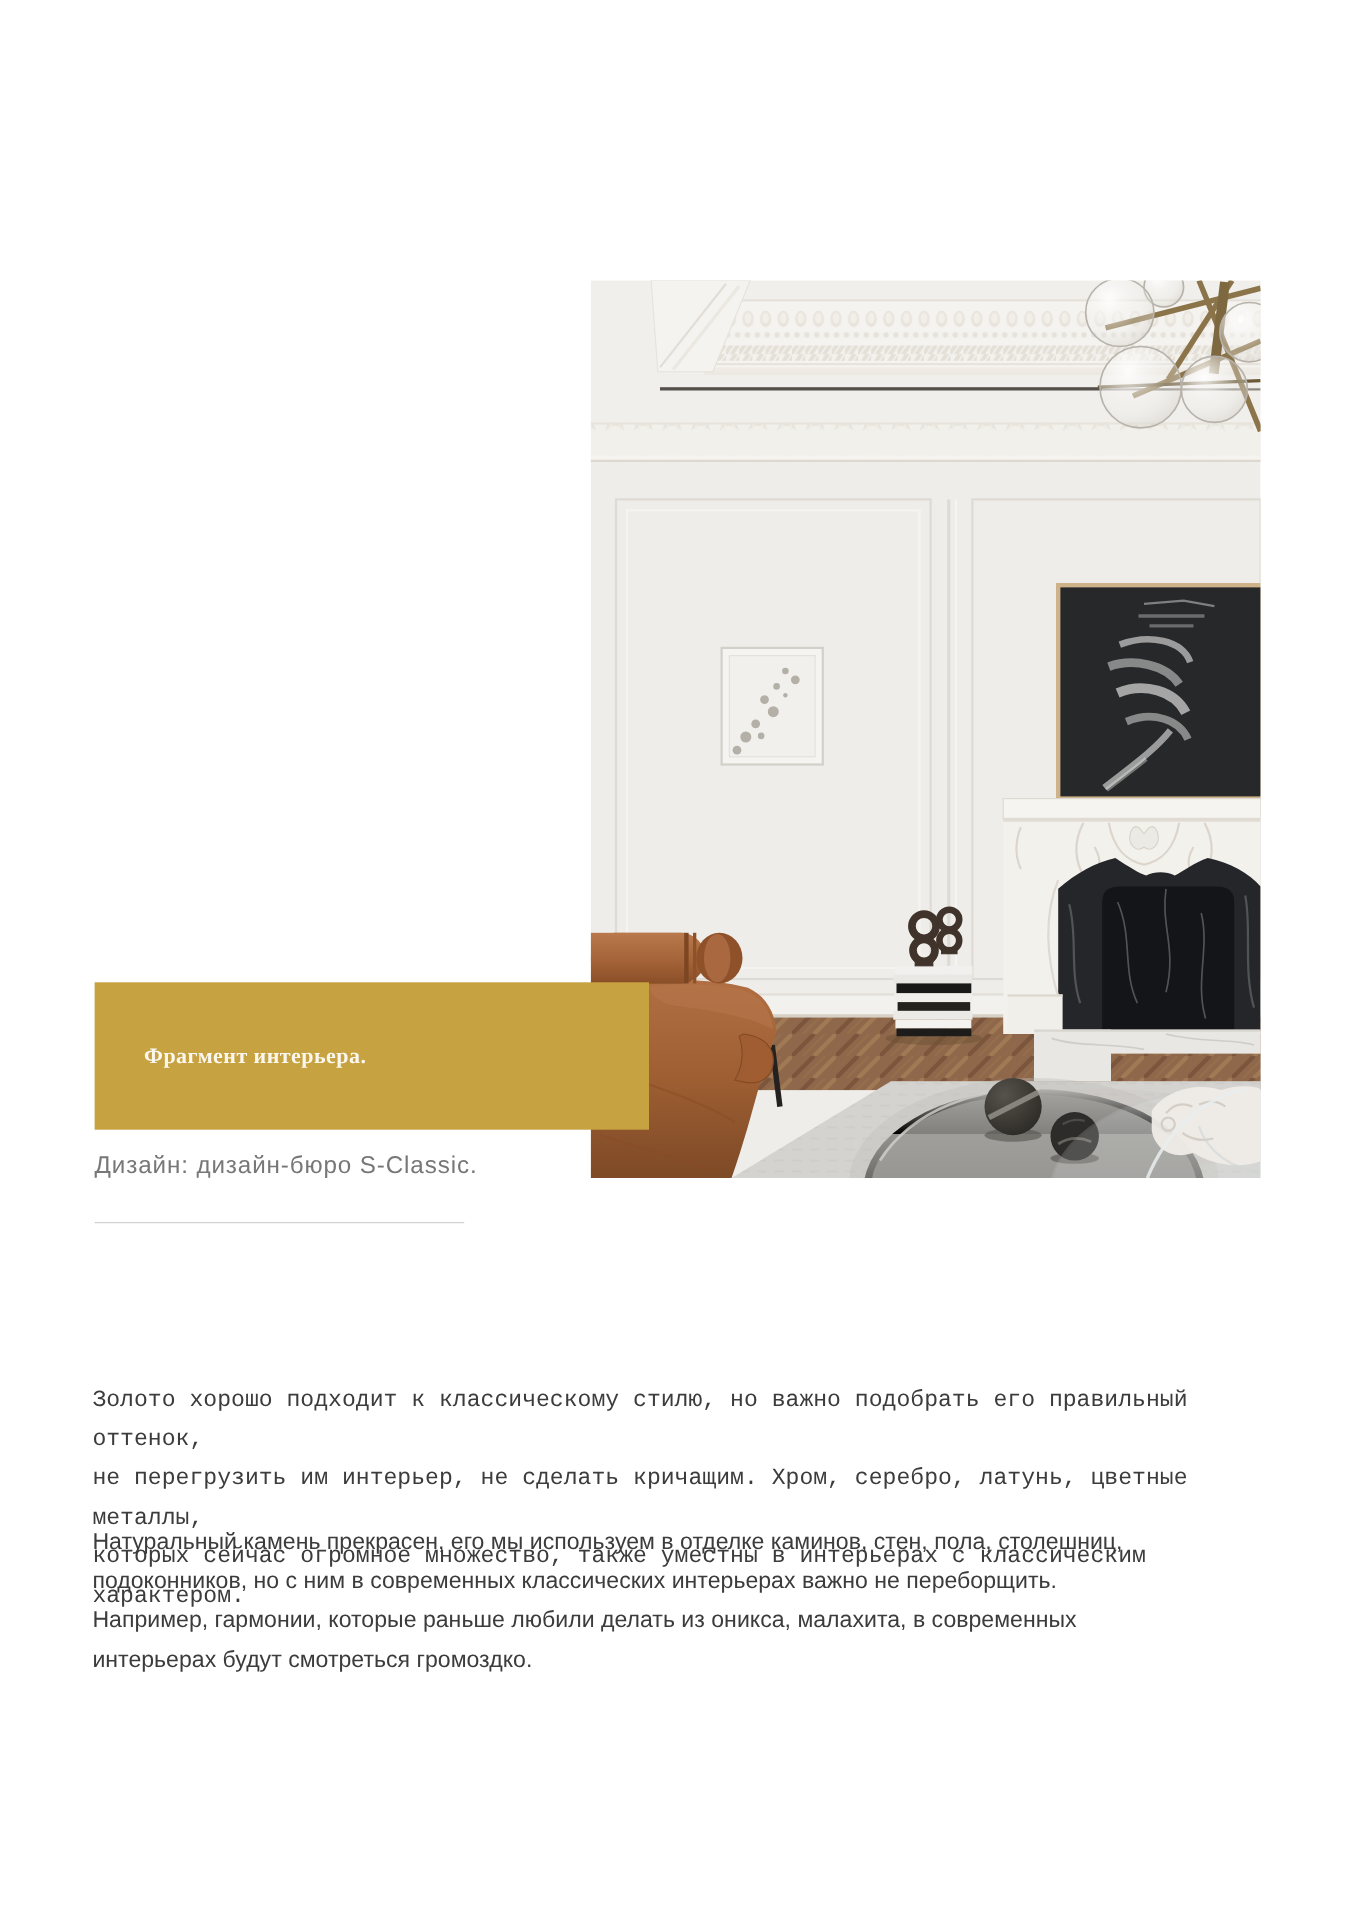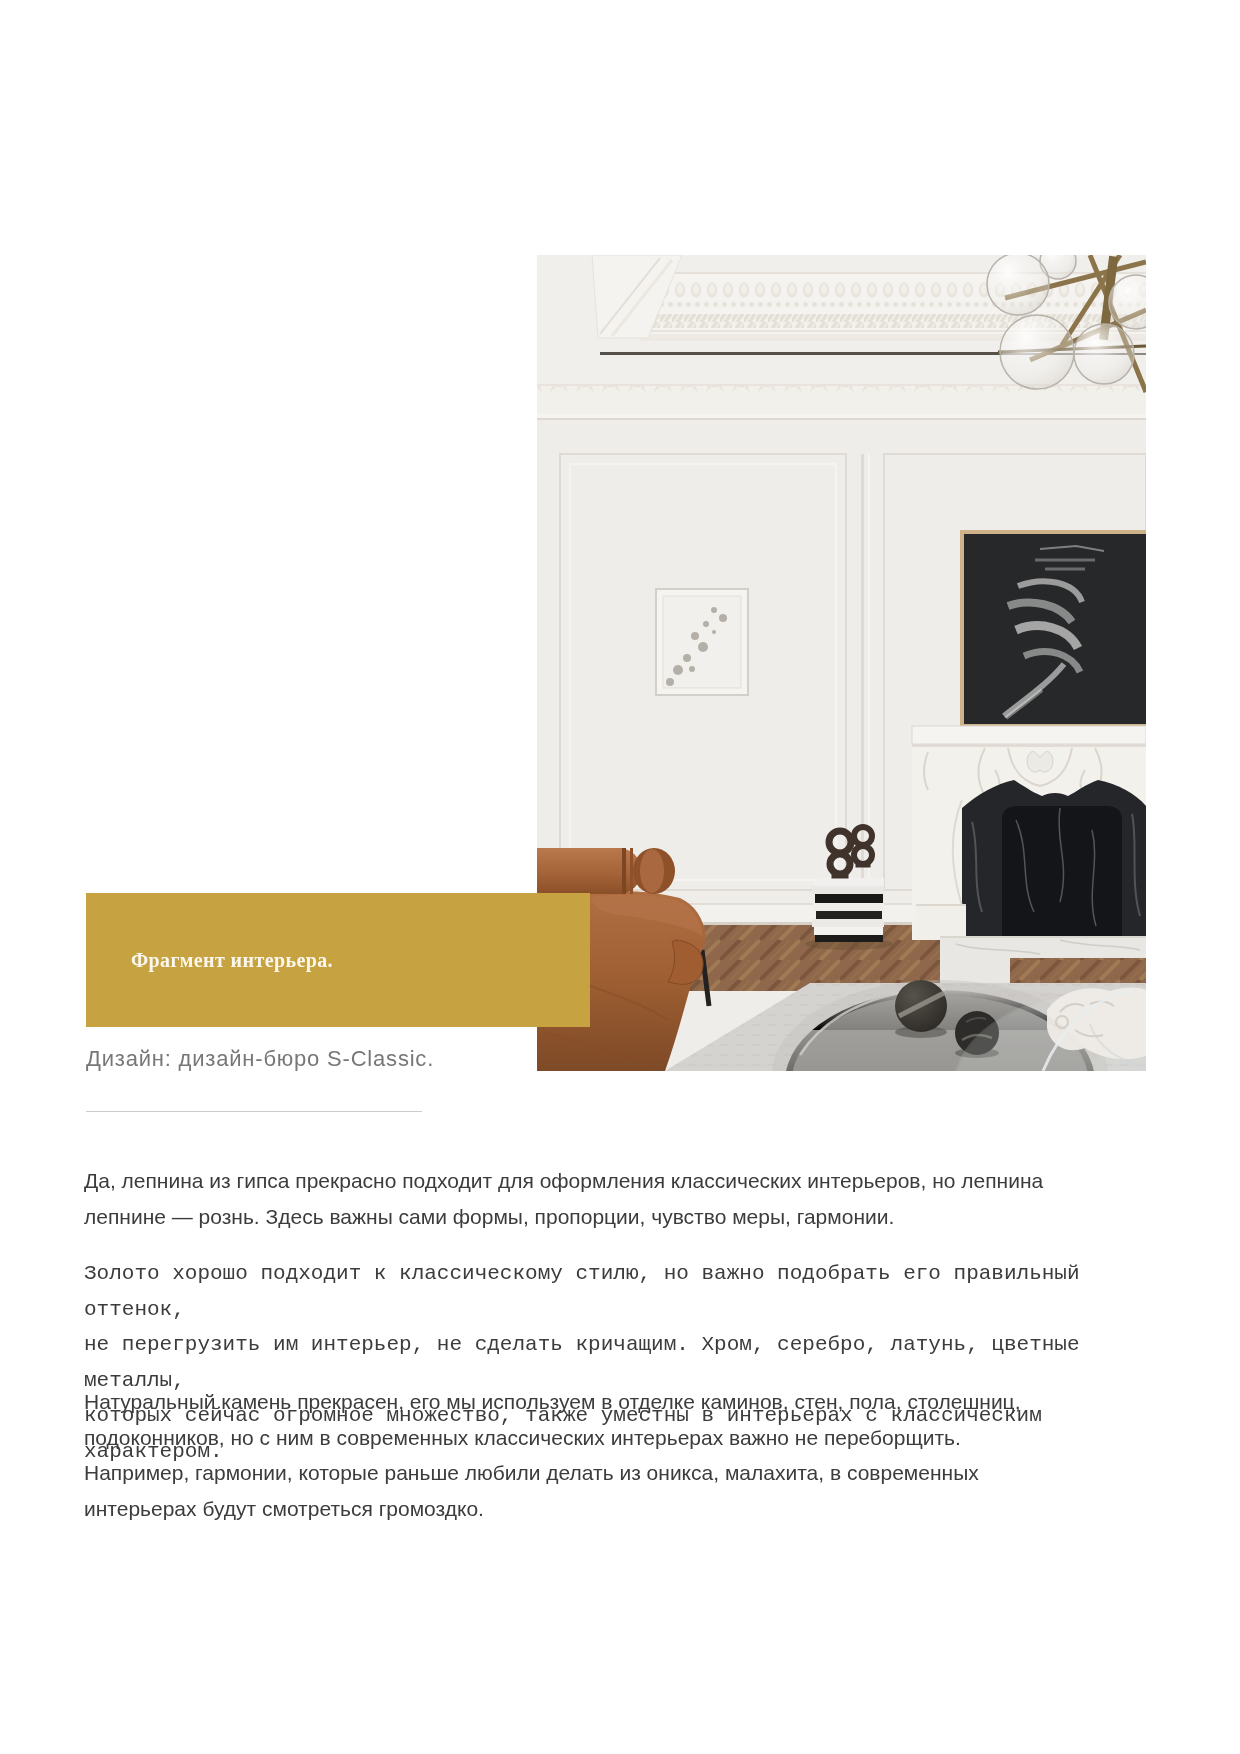--- a/index.html
+++ b/index.html
@@ -297,22 +297,20 @@
   </div>
 
   <div class="caption-band">
     <span>Фрагмент интерьера.</span>
   </div>
 
   <div class="credit">Дизайн: дизайн-бюро S-Classic.</div>
 
   <div class="divider"></div>
 
-  <div class="para p1">Да, лепнина из гипса прекрасно подходит для оформления классических интерьеров, но лепнина
-лепнине — рознь. Здесь важны сами формы, пропорции, чувство меры, гармонии.</div>
   <div class="para p2">Золото хорошо подходит к классическому стилю, но важно подобрать его правильный оттенок,
 не перегрузить им интерьер, не сделать кричащим. Хром, серебро, латунь, цветные металлы,
 которых сейчас огромное множество, также уместны в интерьерах с классическим характером.</div>
   <div class="para p3">Натуральный камень прекрасен, его мы используем в отделке каминов, стен, пола, столешниц,
 подоконников, но с ним в современных классических интерьерах важно не переборщить.
 Например, гармонии, которые раньше любили делать из оникса, малахита, в современных
 интерьерах будут смотреться громоздко.</div>
 
 </div>
 

